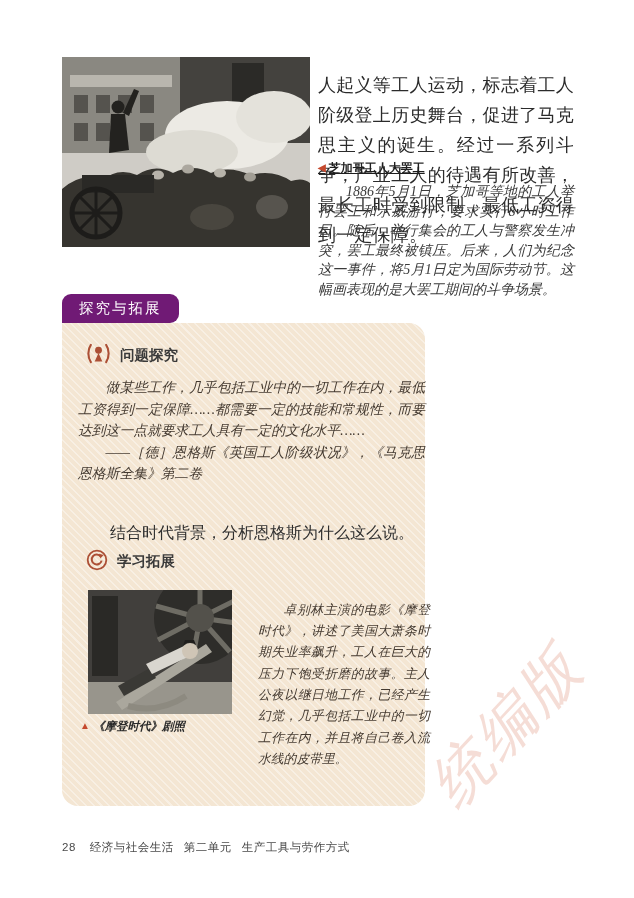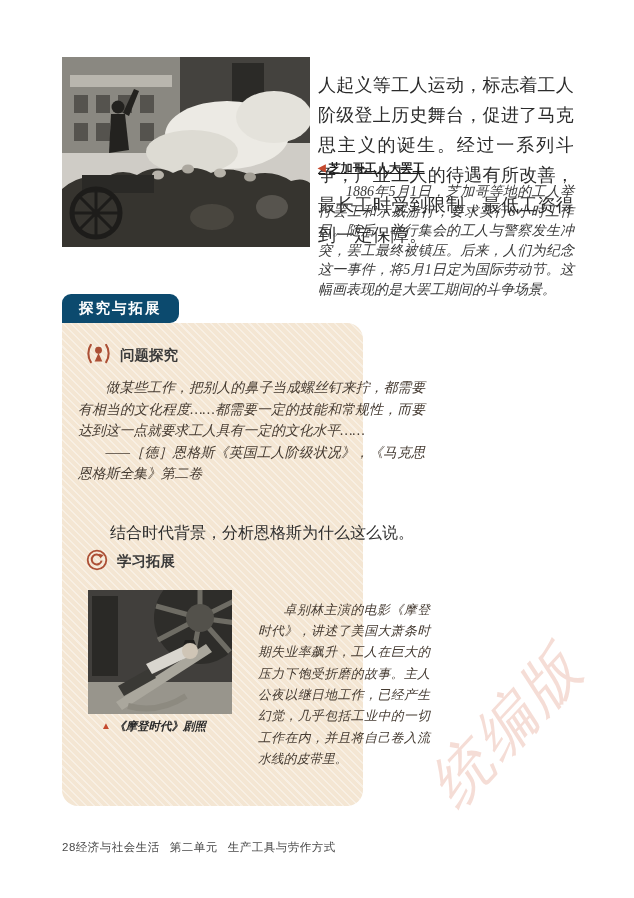--- a/index.html
+++ b/index.html
@@ -19,25 +19,25 @@
     font-family:"Liberation Sans",sans-serif;font-size:12px;font-weight:bold;color:#1f1f1f;text-decoration:underline;
   }
   .marker{color:#c5492e;font-size:10px;margin-right:3px;vertical-align:1px;}
   .caption-body{
     margin:5px 0 0 0;font-style:italic;font-size:14px;line-height:19.5px;color:#3a3a3a;
     text-indent:2em;text-align:justify;
   }
   
   .tab{
     position:absolute;left:62px;top:294px;height:29px;line-height:29px;padding:0 17px;
-    background:#0c4a6e;color:#ffffff;font-family:"Liberation Sans",sans-serif;
-    font-weight:bold;font-size:14.5px;letter-spacing:2px;border-radius:9px 9px 9px 0;
+    background:#701a75;color:#ffffff;font-family:"Liberation Sans",sans-serif;
+    font-weight:normal;font-size:14.5px;letter-spacing:2px;border-radius:9px 9px 9px 0;
   }
   .panel{
-    position:absolute;left:62px;top:323px;width:301px;height:483px;
+    position:absolute;left:62px;top:323px;width:363px;height:483px;
     background:
       repeating-linear-gradient(45deg, rgba(255,255,255,0.38) 0px, rgba(255,255,255,0.38) 1.5px,
         rgba(255,255,255,0) 1.5px, rgba(255,255,255,0) 5.5px),
       #f4e6d3;
     border-radius:0 16px 16px 16px;
   }
   .section-head{
     position:absolute;display:flex;align-items:center;gap:9px;
     font-family:"Liberation Sans",sans-serif;font-weight:bold;font-size:14.5px;color:#3a3a3a;
   }
@@ -47,38 +47,38 @@
     position:absolute;left:16px;top:54px;width:347px;
     font-style:italic;font-size:13.8px;line-height:21.5px;color:#443a31;text-align:justify;
   }
   .quote p{margin:0;text-indent:2em;}
   .question-1{
     position:absolute;left:16px;top:183px;width:347px;
     font-size:16px;line-height:21px;color:#2f2f2f;text-indent:2em;
   }
   .mt-photo{position:absolute;left:26px;top:267px;width:144px;height:124px;}
   .mt-caption{
-    position:absolute;left:39px;top:396px;width:190px;
+    position:absolute;left:18px;top:396px;width:190px;
     font-style:italic;font-weight:bold;font-size:11.5px;color:#2a2a2a;
   }
   .ext-body{
     position:absolute;left:196px;top:264px;width:172px;
     font-style:italic;font-size:12.8px;line-height:21.3px;color:#443a31;
     text-align:justify;text-indent:2em;
   }
   .question-2{
     position:absolute;left:16px;top:440px;width:347px;
     font-size:13.5px;line-height:21px;color:#2f2f2f;text-indent:2em;
   }
   
   .footer{
     position:absolute;left:62px;top:840px;
     font-family:"Liberation Sans",sans-serif;font-size:11.5px;color:#4a4a4a;letter-spacing:0.5px;
   }
-  .footer .pn{}
+  .footer .pn{margin-right:14px;}
   .footer .seg{margin-right:10px;}
   .watermark{
     position:absolute;left:388px;top:686px;width:238px;text-align:center;
     font-size:60px;letter-spacing:4px;font-style:italic;
     color:rgba(223,148,127,0.32);transform:rotate(-47deg);pointer-events:none;white-space:nowrap;
   }
 </style>
 </head>
 <body>
 
@@ -136,21 +136,21 @@
           <path d="M5,2 C1.5,7 1.5,15 5,20" stroke="#ac4f35" stroke-width="2.2" fill="none" stroke-linecap="round"></path>
           <path d="M21,2 C24.5,7 24.5,15 21,20" stroke="#ac4f35" stroke-width="2.2" fill="none" stroke-linecap="round"></path>
           <circle cx="13" cy="7.6" r="3.6" fill="#ac4f35"></circle>
           <path d="M13,10.5 L9,19.5 L17,19.5 Z" fill="#ac4f35"></path>
         </svg>
       </span>
       <span>问题探究</span>
     </div>
 
     <div class="quote">
-      <p>做某些工作，把别人的鼻子当成螺丝钉来拧，都需要有相当的文化程度……都需要一定的技能和常规性，而要达到这一点就要求工人具有一定的文化水平……</p>
+      <p>做某些工作，几乎包括工业中的一切工作在内，最低工资得到一定保障……都需要一定的技能和常规性，而要达到这一点就要求工人具有一定的文化水平……</p>
       <p>——［德］恩格斯《英国工人阶级状况》，《马克思恩格斯全集》第二卷</p>
     </div>
 
     <p class="question-1">结合时代背景，分析恩格斯为什么这么说。</p>
 
     <div class="section-head head-extension">
       <span>
         <svg width="22" height="22" viewBox="0 0 22 22">
           <circle cx="11" cy="11" r="9.3" stroke="#ac4f35" stroke-width="1.8" fill="none"></circle>
           <path d="M14.8,7.6 A5,5 0 1 0 15.6,11.6" stroke="#ac4f35" stroke-width="2" fill="none"></path>

